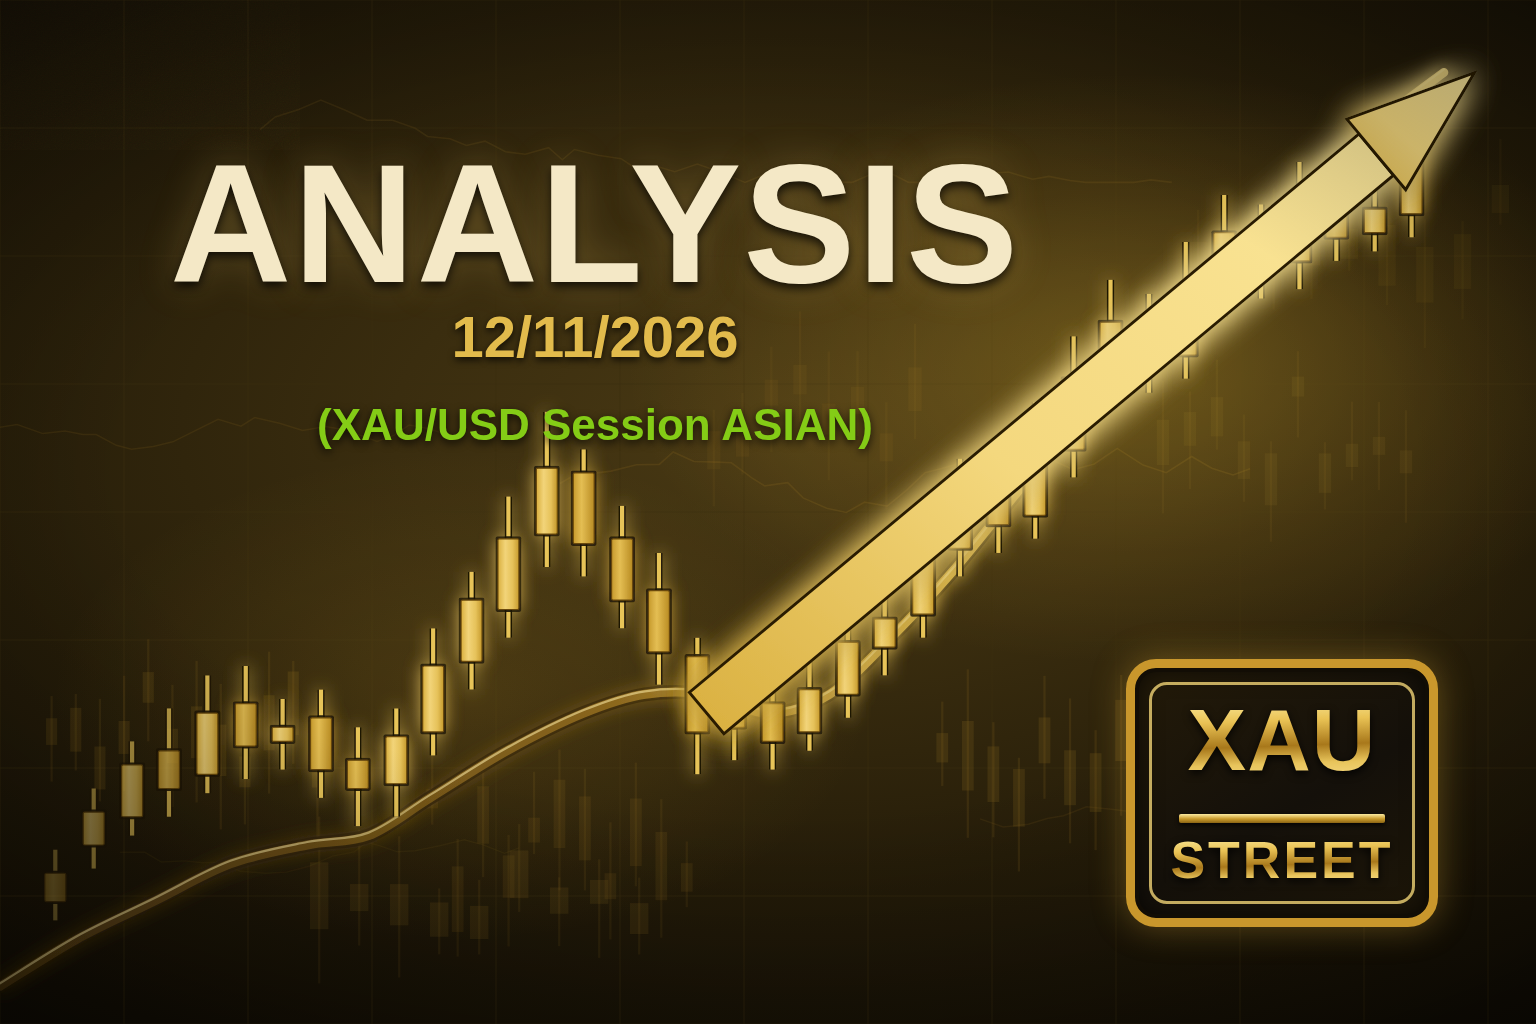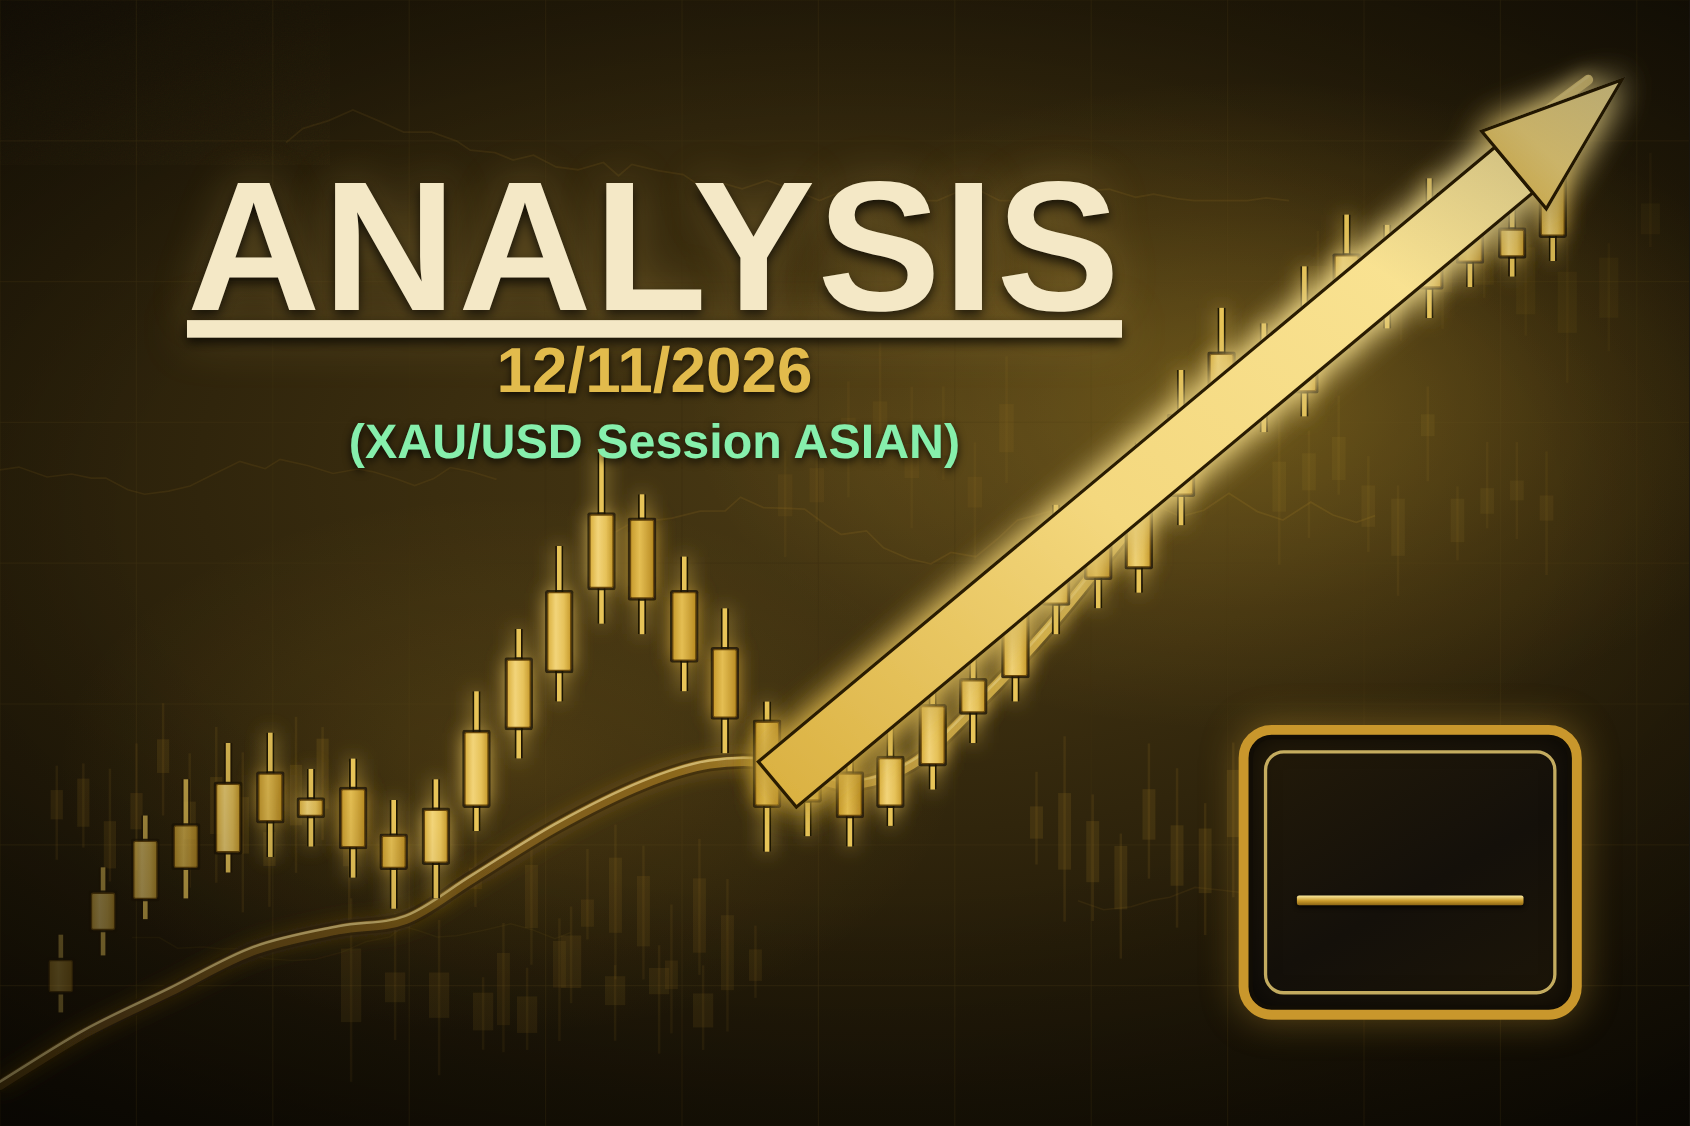--- a/index.html
+++ b/index.html
@@ -27,32 +27,31 @@
   }
   #noise{opacity:.28;mix-blend-mode:overlay;}
 
   
   #titleblock{position:absolute;left:0;top:0;width:1190px;text-align:center;pointer-events:none;}
   #title{
     position:absolute;left:0;top:140px;width:1190px;
     font-size:168px;font-weight:bold;letter-spacing:2px;line-height:1;
     color:#F4E8C6;
     text-shadow:0 5px 10px rgba(0,0,0,0.72), 0 0 42px rgba(255,214,110,0.25);
-    text-decoration:underline;
   }
   #date{
     position:absolute;left:0;top:308px;width:1190px;
     font-size:58px;font-weight:bold;line-height:1;
     color:#E2BB4C;
     text-shadow:0 3px 7px rgba(0,0,0,0.75);
   }
   #subtitle{
-    position:absolute;left:0;top:380px;width:1190px;
+    position:absolute;left:0;top:403px;width:1190px;
     font-size:44px;font-weight:bold;line-height:1;
-    color:#86efac;
+    color:#84cc16;
     text-shadow:0 3px 8px rgba(0,0,0,0.8);
   }
 
   
   #logo{
     position:absolute;left:1126px;top:659px;width:294px;height:250px;
     border-radius:30px;
     border:9px solid #C9972C;
     background:linear-gradient(150deg,#241b09 0%,#14100a 55%,#1d1608 100%);
     box-shadow:
@@ -556,16 +555,18 @@
   </svg>
 
   <div id="titleblock">
     <div id="title">ANALYSIS</div>
     <div id="date">12/11/2026</div>
     <div id="subtitle">(XAU/USD Session ASIAN)</div>
   </div>
 
   <div id="logo">
     <div id="logo-inner"></div>
+    <div id="logo-xau">XAU</div>
     <div id="logo-rule"></div>
+    <div id="logo-street">STREET</div>
   </div>
 
 </div>
 
 </body></html>

